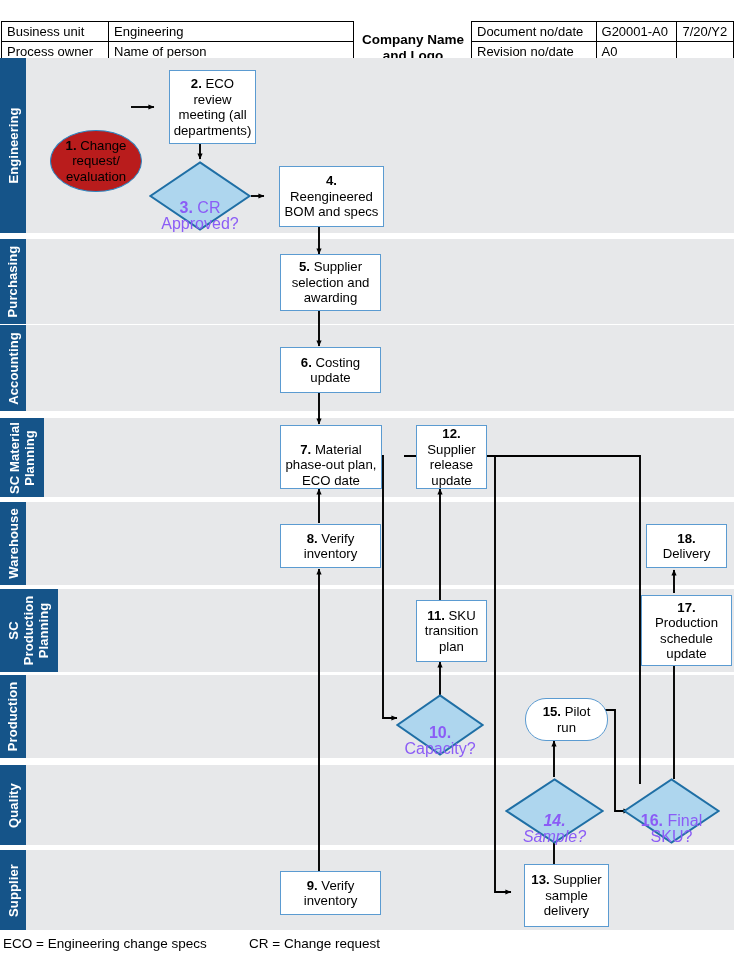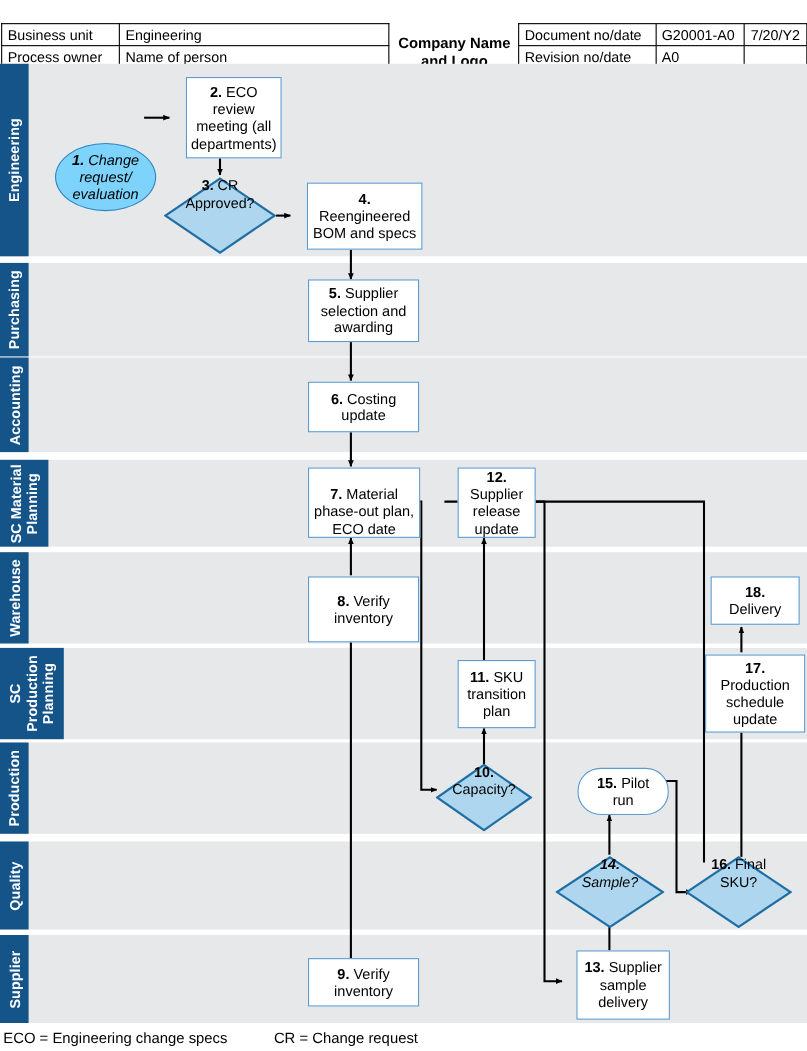--- a/index.html
+++ b/index.html
@@ -94,39 +94,38 @@
   }
   .node .t { padding: 0 3px; }
   .node b { font-weight: bold; }
 
   .proc {
     background: #ffffff;
     border: 1.6px solid #5b9bd1;
   }
 
   .term {
-    background: #7dd3fc;
+    background: #b91c1c;
     border: 1.6px solid #2e86c1;
     border-radius: 50%;
-    font-style: italic;
   }
 
   .dec {
     position: absolute;
   }
   .dec .shape {
     position: absolute; left: 0; top: 0; width: 100%; height: 100%;
   }
   .dec .lbl {
     position: absolute; left: 0; top: 0; width: 100%; height: 100%;
-    display: flex; align-items: flex-start; justify-content: center;
+    display: flex; align-items: flex-end; justify-content: center;
     text-align: center;
-    font-size: 13px;
+    font-size: 16px;
     line-height: 15.5px;
-    color: #000000;
+    color: #8b5cf6;
   }
 
   
   #wires {
     position: absolute; left: 0; top: 0; width: 734px; height: 955px;
     pointer-events: none;
   }
 
   
   #footer {
@@ -359,21 +358,21 @@
 
   <div class="node proc" style="left:404px;top:425px;width:71px;height:64px;">
     <div class="t">
       <b>12.</b>
       <span>Supplier</span><br>
       <span>release</span><br>
       <span>update</span>
     </div>
   </div>
 
-  <div class="node proc" style="left:268px;top:524px;width:101px;height:60px;">
+  <div class="node proc" style="left:268px;top:524px;width:101px;height:44px;">
     <div class="t">
       <b>8.</b>
       <span>Verify</span><br>
       <span>inventory</span>
     </div>
   </div>
 
   <div class="node proc" style="left:634px;top:524px;width:81px;height:44px;">
     <div class="t">
       <b>18.</b> <br>

